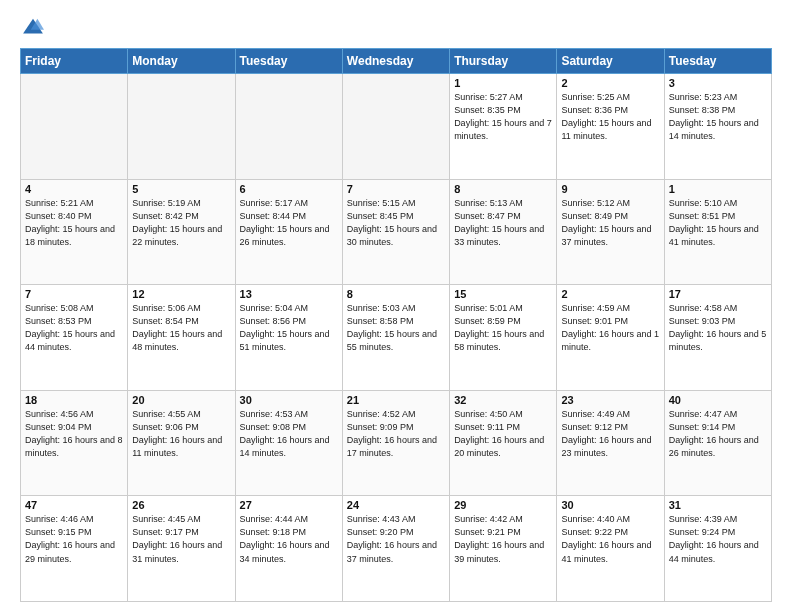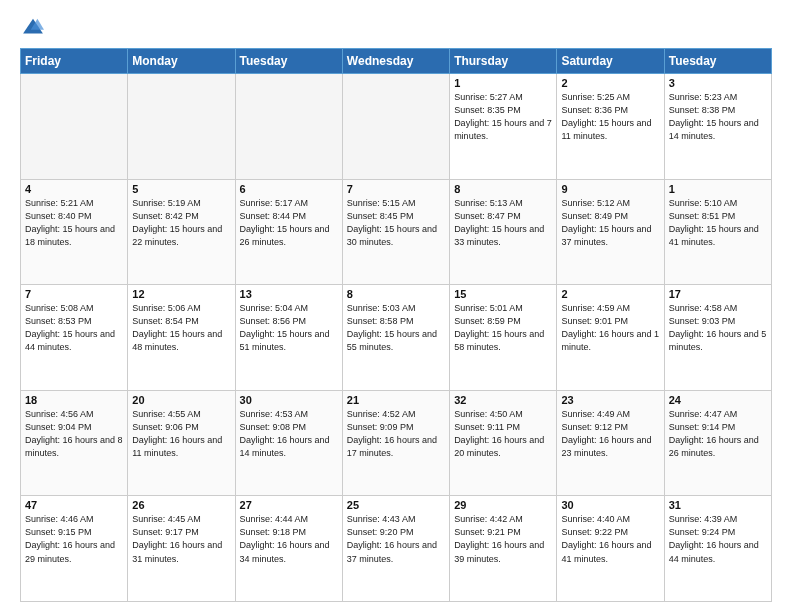--- a/index.html
+++ b/index.html
@@ -235,39 +235,39 @@
           </td>
           <td>
             <span class="day-number">32</span>
             <div class="day-info">Sunrise: 4:50 AM<br>Sunset: 9:11 PM<br>Daylight: 16 hours and 20 minutes.</div>
           </td>
           <td>
             <span class="day-number">23</span>
             <div class="day-info">Sunrise: 4:49 AM<br>Sunset: 9:12 PM<br>Daylight: 16 hours and 23 minutes.</div>
           </td>
           <td>
-            <span class="day-number">24</span>
+            <span class="day-number">40</span>
             <div class="day-info">Sunrise: 4:47 AM<br>Sunset: 9:14 PM<br>Daylight: 16 hours and 26 minutes.</div>
           </td>
         </tr>
         <tr>
           <td>
             <span class="day-number">47</span>
             <div class="day-info">Sunrise: 4:46 AM<br>Sunset: 9:15 PM<br>Daylight: 16 hours and 29 minutes.</div>
           </td>
           <td>
             <span class="day-number">26</span>
             <div class="day-info">Sunrise: 4:45 AM<br>Sunset: 9:17 PM<br>Daylight: 16 hours and 31 minutes.</div>
           </td>
           <td>
             <span class="day-number">27</span>
             <div class="day-info">Sunrise: 4:44 AM<br>Sunset: 9:18 PM<br>Daylight: 16 hours and 34 minutes.</div>
           </td>
           <td>
-            <span class="day-number">25</span>
+            <span class="day-number">24</span>
             <div class="day-info">Sunrise: 4:43 AM<br>Sunset: 9:20 PM<br>Daylight: 16 hours and 37 minutes.</div>
           </td>
           <td>
             <span class="day-number">29</span>
             <div class="day-info">Sunrise: 4:42 AM<br>Sunset: 9:21 PM<br>Daylight: 16 hours and 39 minutes.</div>
           </td>
           <td>
             <span class="day-number">30</span>
             <div class="day-info">Sunrise: 4:40 AM<br>Sunset: 9:22 PM<br>Daylight: 16 hours and 41 minutes.</div>
           </td>

